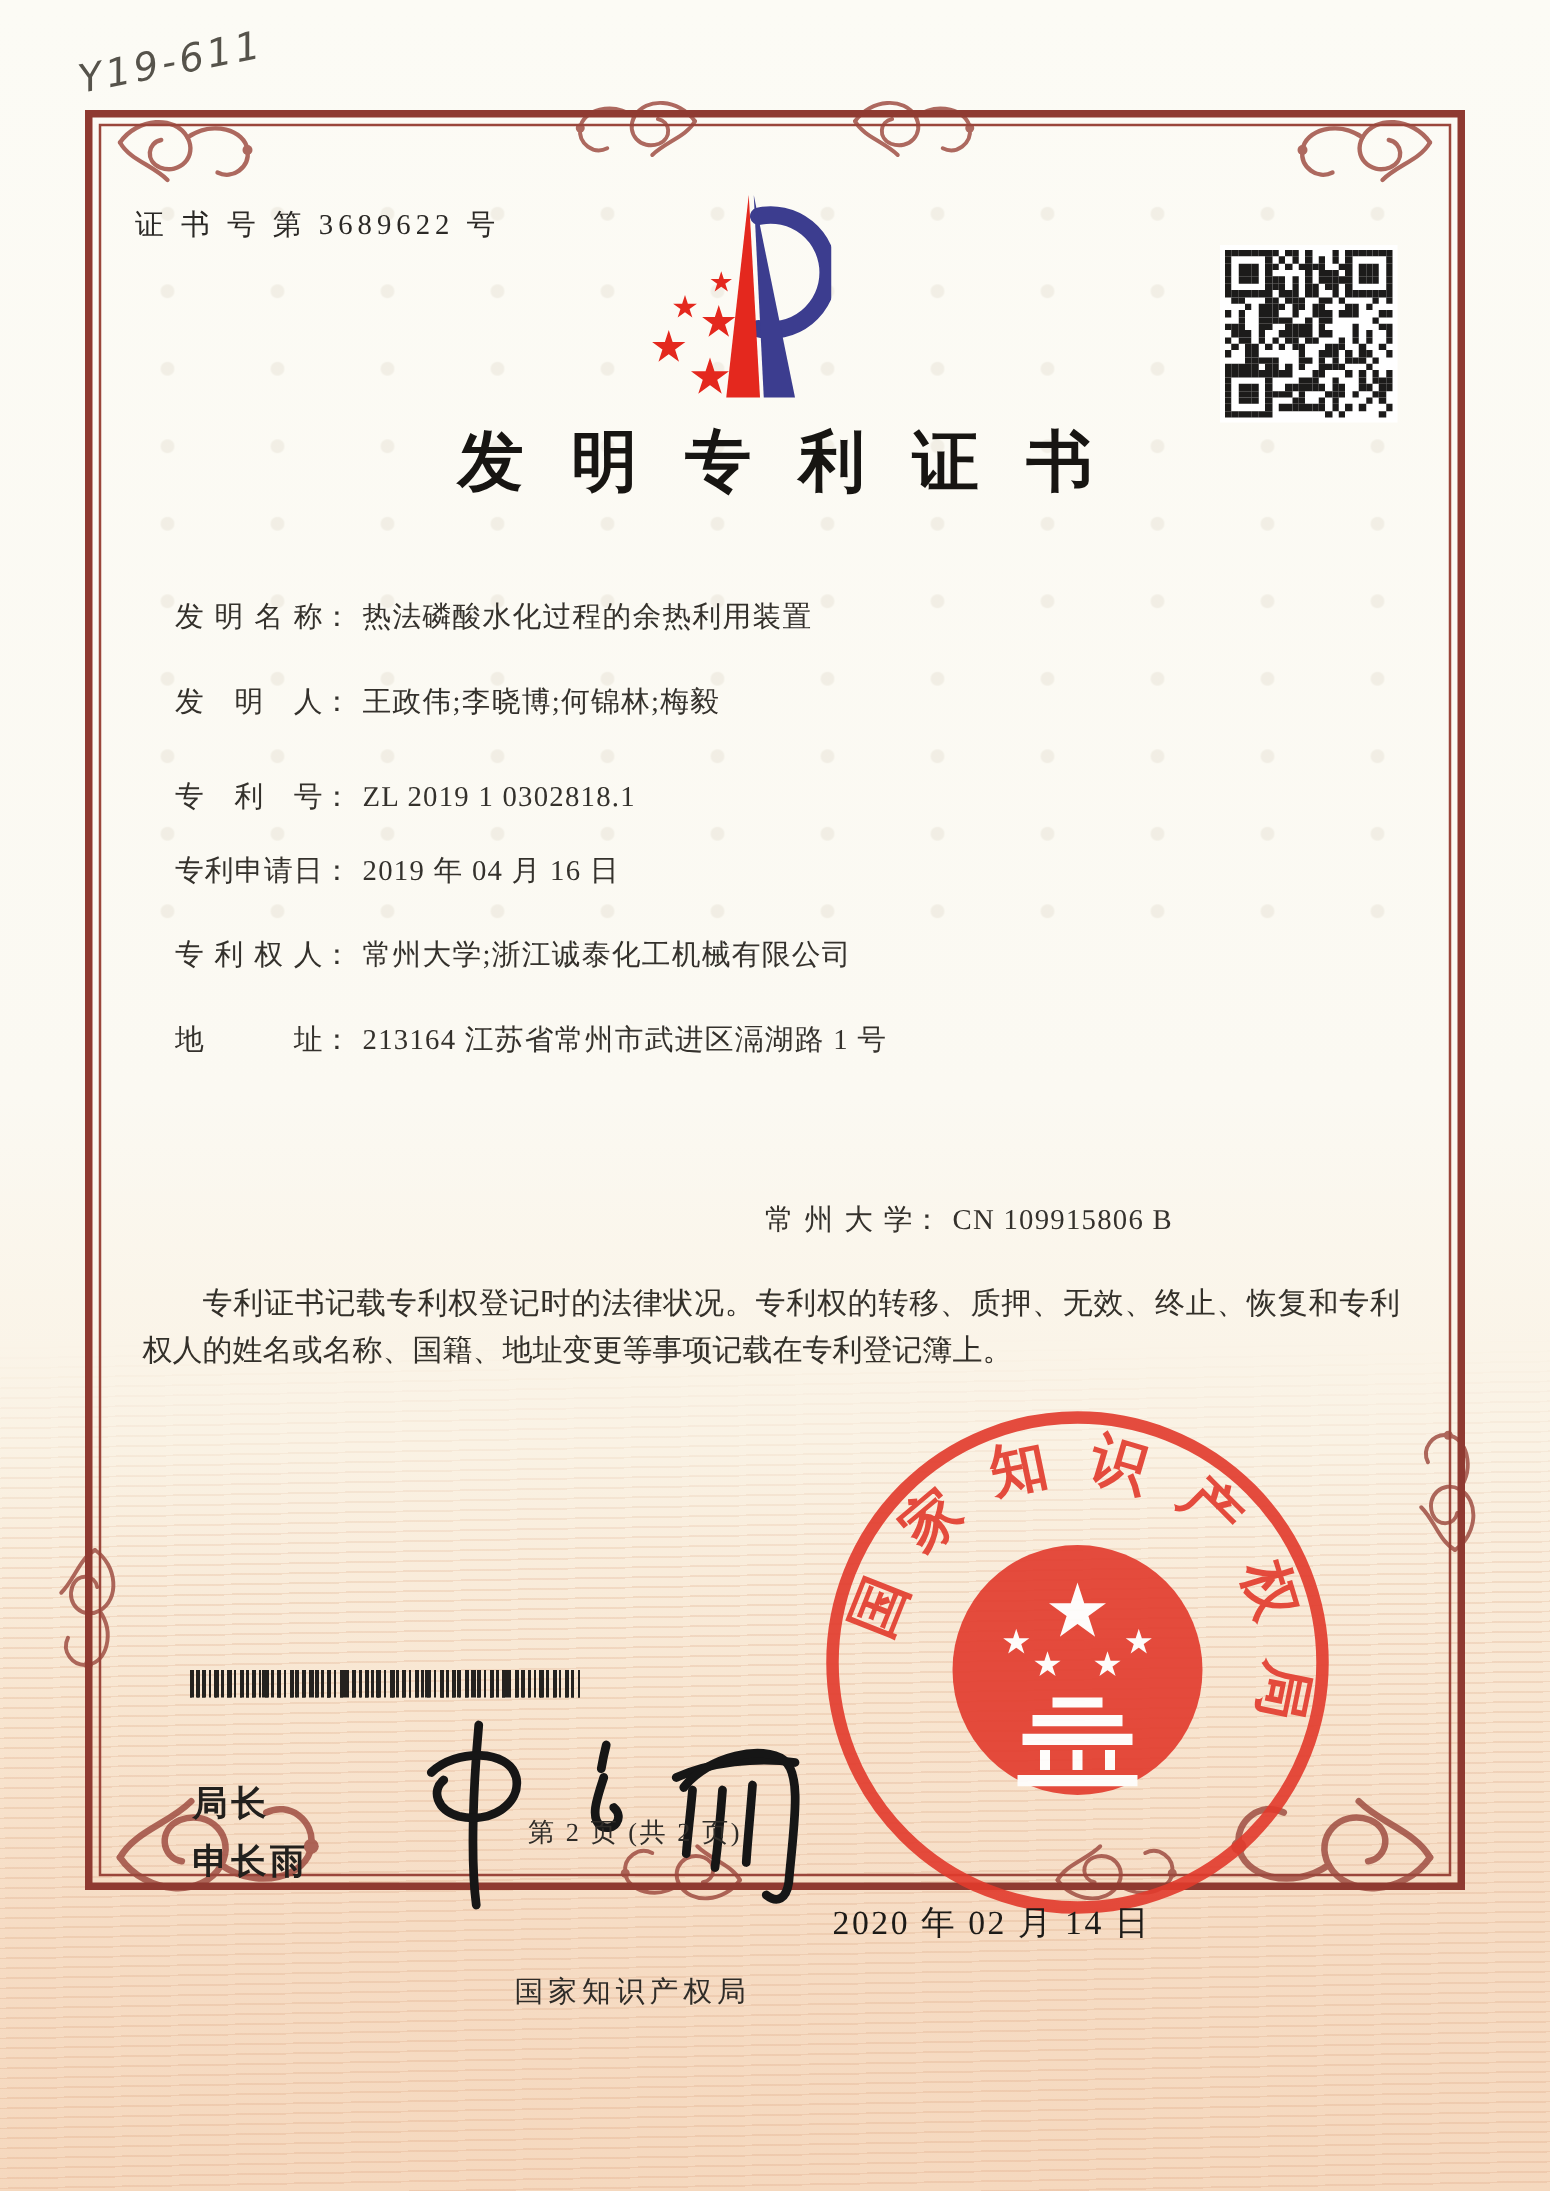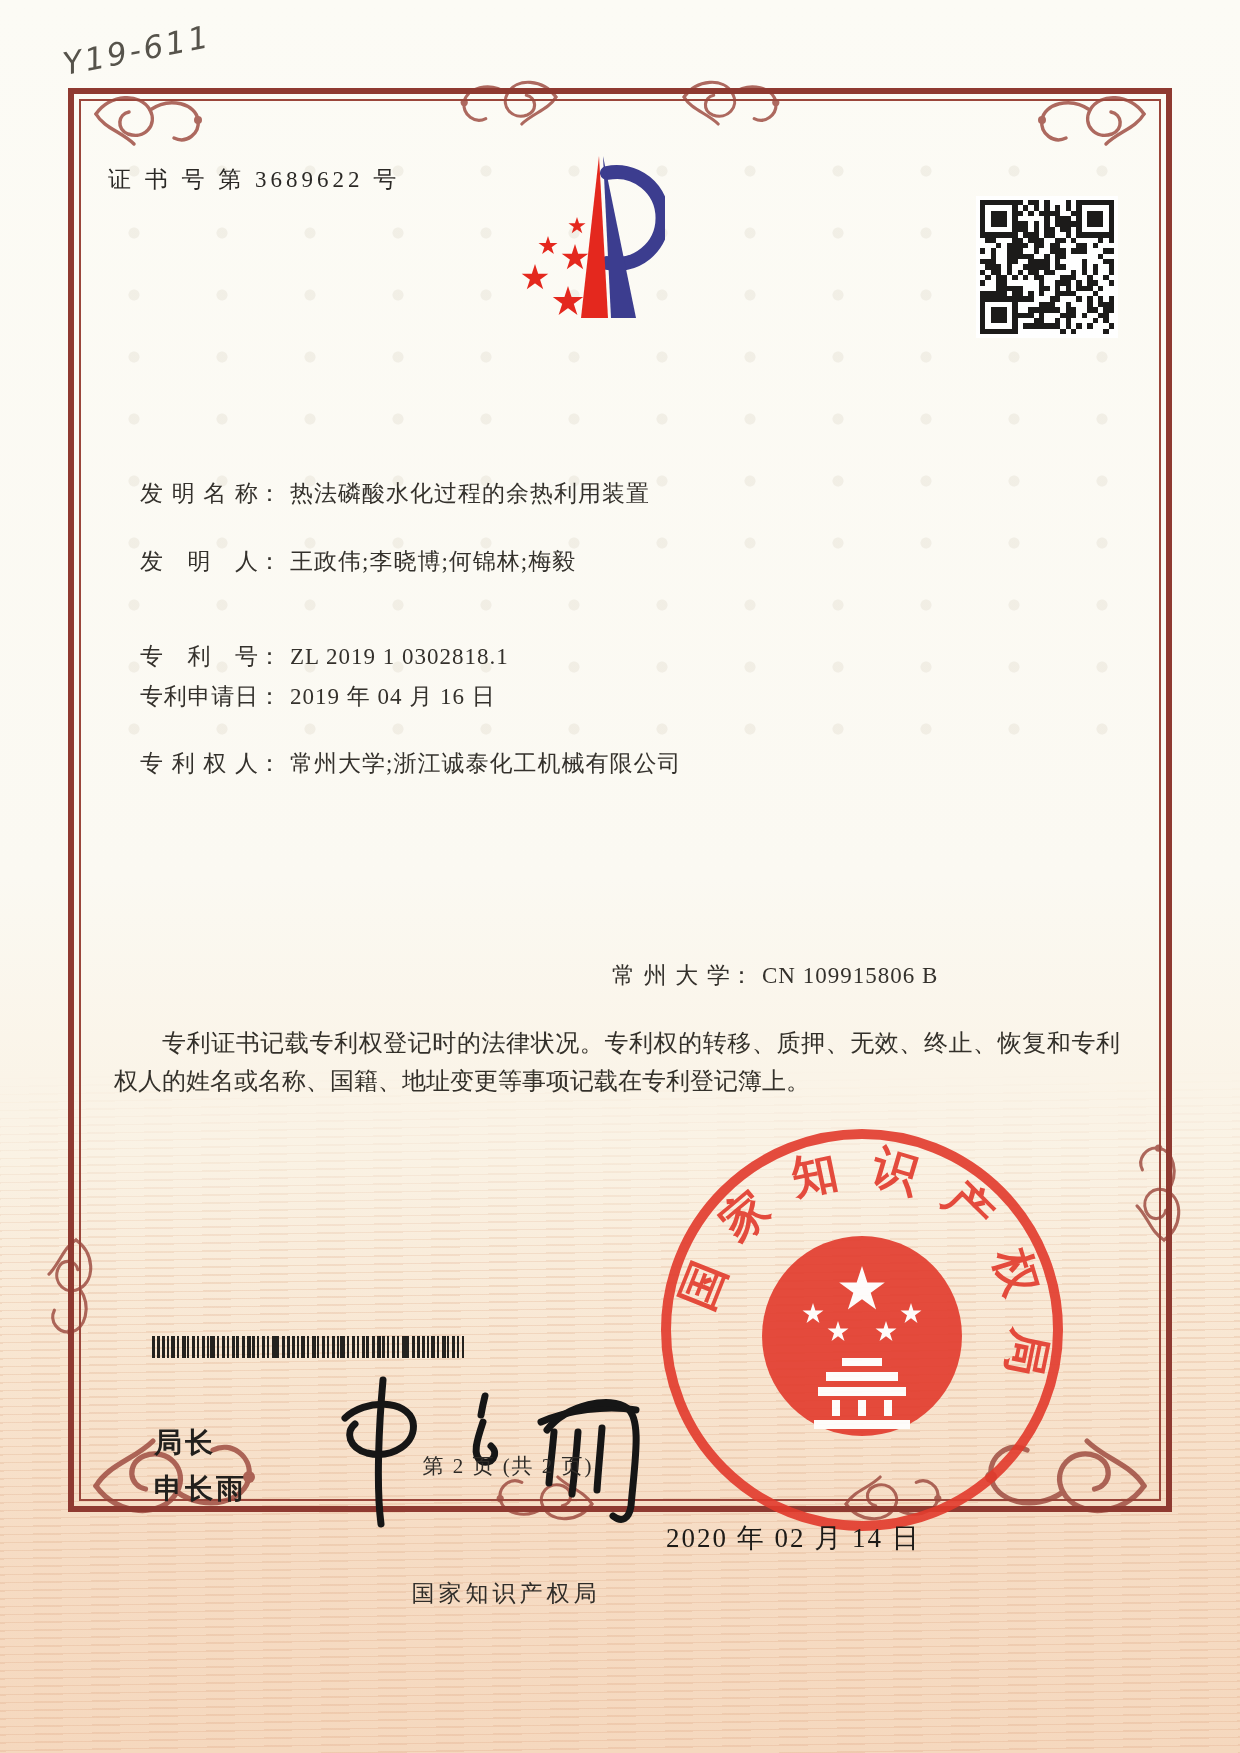--- a/index.html
+++ b/index.html
@@ -724,35 +724,39 @@
       <i style="grid-row:25;grid-column:18"></i>
       <i style="grid-row:25;grid-column:19;background:transparent"></i>
       <i style="grid-row:25;grid-column:20;background:transparent"></i>
       <i style="grid-row:25;grid-column:21;background:transparent"></i>
       <i style="grid-row:25;grid-column:22;background:transparent"></i>
       <i style="grid-row:25;grid-column:23;background:transparent"></i>
       <i style="grid-row:25;grid-column:24"></i>
       <i style="grid-row:25;grid-column:25;background:transparent"></i>
     </div>
 
+  <div class="title">发明专利证书</div>
 
   <div class="row" style="top:478px">
     <span class="flabel">发明名称</span><span>：</span><span class="fvalue">热法磷酸水化过程的余热利用装置</span>
   </div>
   <div class="row" style="top:546px">
     <span class="flabel">发明人</span><span>：</span><span class="fvalue">王政伟;李晓博;何锦林;梅毅</span>
   </div>
-  <div class="row" style="top:641px">
+  <div class="row" style="top:622px">
     <span class="flabel">专利号</span><span>：</span><span class="fvalue">ZL 2019 1 0302818.1</span>
   </div>
   <div class="row" style="top:681px">
     <span class="flabel">专利申请日</span><span>：</span><span class="fvalue">2019 年 04 月 16 日</span>
   </div>
   <div class="row" style="top:748px">
     <span class="flabel">专利权人</span><span>：</span><span class="fvalue">常州大学;浙江诚泰化工机械有限公司</span>
+  </div>
+  <div class="row" style="top:816px">
+    <span class="flabel">地址</span><span>：</span><span class="fvalue">213164 江苏省常州市武进区滆湖路 1 号</span>
   </div>
   <div class="row2" style="top:960px">
     <span class="flabel">常州大学</span><span>：</span><span class="fvalue">CN 109915806 B</span>
   </div>
 
   <div class="paras">
     <p>专利证书记载专利权登记时的法律状况。专利权的转移、质押、无效、终止、恢复和专利权人的姓名或名称、国籍、地址变更等事项记载在专利登记簿上。</p>
   </div>
 
   <div class="barcode"></div>

